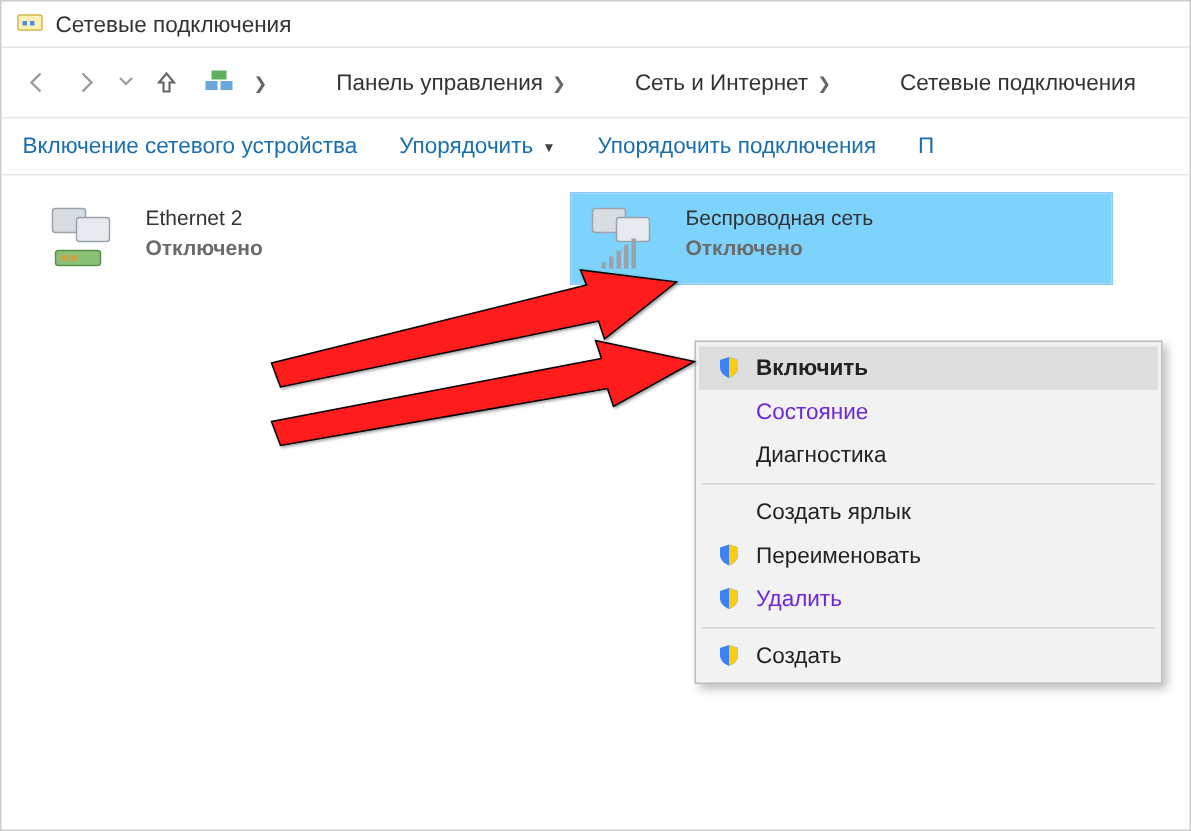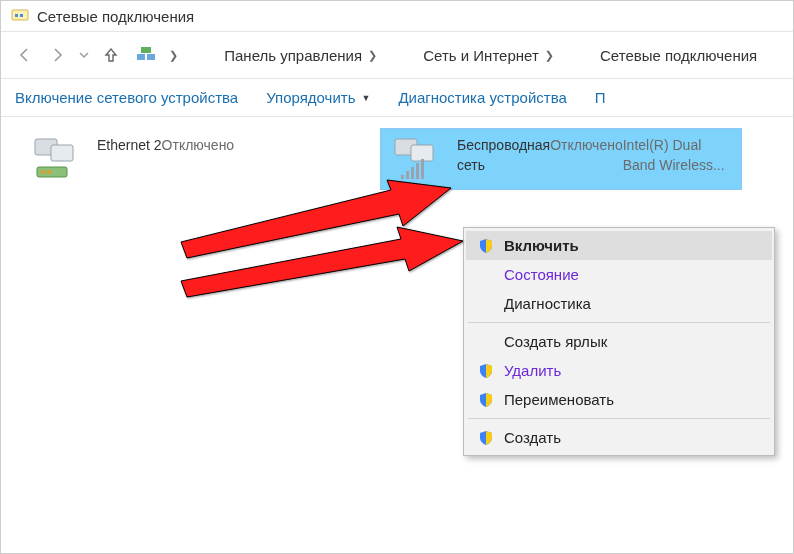--- a/index.html
+++ b/index.html
@@ -18,26 +18,26 @@
 .bc-item { cursor: default; margin-left: 40px; }
 
 .toolbar { display: flex; align-items: center; padding: 10px 14px; border-bottom: 1px solid #e5e5e5; font-size: 15px; }
 .tool-item { color: #1a6fb0; margin-right: 28px; display: flex; align-items: center; cursor: default; }
 .tool-dropdown-caret { margin-left: 6px; font-size: 9px; color: #444; }
 
 .content { position: relative; padding: 12px 20px; display: flex; }
 .adapter { display: flex; width: 360px; padding: 6px 10px; }
 .adapter.selected { background: #7dd3fc; outline: 1px solid #8cc7f5; }
 .adapter-icon { width: 56px; height: 48px; margin-right: 10px; flex-shrink: 0; }
-.adapter-text { display: flex; flex-direction: row; font-size: 14px; line-height: 1.45; color: #333; }
-.adapter-status { color: #6b6b6b; }
+.adapter-text { display: flex; flex-direction: column; font-size: 14px; line-height: 1.45; color: #333; }
+.adapter-status { color: #6b6b6b; font-weight: bold; }
 .adapter-hw { color: #6b6b6b; }
 
 .context-menu { position: absolute; left: 462px; top: 226px; width: 312px; background: #f2f2f2; border: 1px solid #bdbdbd; box-shadow: 3px 3px 6px rgba(0,0,0,.25); font-size: 15px; padding: 3px 2px; }
-.menu-item { display: flex; align-items: flex-end; padding: 6px 10px 6px 12px; color: #222; }
+.menu-item { display: flex; align-items: flex-start; padding: 6px 10px 6px 12px; color: #222; }
 .menu-item.highlight { background: #dedede; font-weight: 700; }
 .menu-item.disabled { color: #6d28d9; }
 .menu-sep { height: 1px; background: #d1d1d1; margin: 4px 2px; }
 .shield { width: 16px; height: 16px; margin-right: 10px; flex-shrink: 0; }
 .shield-spacer { width: 16px; margin-right: 10px; flex-shrink: 0; }
 
 .arrow { position: absolute; pointer-events: none; }
 .arrow svg { overflow: visible; }
 </style>
 </head>
@@ -91,21 +91,21 @@
     <span class="bc-item">Сетевые подключения</span>
   </div>
 </div>
 
 <div class="toolbar">
   <div class="tool-item">Включение сетевого устройства</div>
   <div class="tool-item">
     <span>Упорядочить</span>
     <span class="tool-dropdown-caret">▼</span>
   </div>
-  <div class="tool-item">Диагностика устройства</div>
+  <div class="tool-item">Упорядочить подключения</div>
   <div class="tool-item" style="margin-right:0">П</div>
 </div>
 
 <div class="content">
   <div class="adapter">
     <div class="adapter-icon">
       <svg viewBox="0 0 56 48">
         <rect x="4" y="4" width="22" height="16" rx="2" fill="#d8dde2" stroke="#9aa3ac"></rect>
         <rect x="20" y="10" width="22" height="16" rx="2" fill="#e7ebef" stroke="#9aa3ac"></rect>
         <rect x="6" y="32" width="30" height="10" rx="2" fill="#8bc079" stroke="#5a9148"></rect>
@@ -129,21 +129,20 @@
           <rect x="15" y="36" width="3" height="8"></rect>
           <rect x="20" y="32" width="3" height="12"></rect>
           <rect x="25" y="28" width="3" height="16"></rect>
           <rect x="30" y="24" width="3" height="20"></rect>
         </g>
       </svg>
     </div>
     <div class="adapter-text">
       <span>Беспроводная сеть</span>
       <span class="adapter-status">Отключено</span>
-      <span class="adapter-hw">Intel(R) Dual Band Wireless...</span>
     </div>
   </div>
 </div>
 
 <div class="context-menu">
   <div class="menu-item highlight">
     <span class="shield">
       <svg viewBox="0 0 16 16">
           <path d="M8 1 L14 3 V8 C14 11 11 14 8 15 C5 14 2 11 2 8 V3 Z" fill="#3b82f6"></path>
           <path d="M8 1 L14 3 V8 C14 11 11 14 8 15 V1 Z" fill="#facc15"></path>
@@ -157,37 +156,37 @@
   </div>
   <div class="menu-item">
     <span class="shield-spacer"></span>
     <span>Диагностика</span>
   </div>
   <div class="menu-sep"></div>
   <div class="menu-item">
     <span class="shield-spacer"></span>
     <span>Создать ярлык</span>
   </div>
+  <div class="menu-item">
+    <span class="shield">
+      <svg viewBox="0 0 16 16">
+          <path d="M8 1 L14 3 V8 C14 11 11 14 8 15 C5 14 2 11 2 8 V3 Z" fill="#3b82f6"></path>
+          <path d="M8 1 L14 3 V8 C14 11 11 14 8 15 V1 Z" fill="#facc15"></path>
+        </svg>
+    </span>
+    <span>Переименовать</span>
+  </div>
   <div class="menu-item disabled">
     <span class="shield">
       <svg viewBox="0 0 16 16">
           <path d="M8 1 L14 3 V8 C14 11 11 14 8 15 C5 14 2 11 2 8 V3 Z" fill="#3b82f6"></path>
           <path d="M8 1 L14 3 V8 C14 11 11 14 8 15 V1 Z" fill="#facc15"></path>
         </svg>
     </span>
     <span>Удалить</span>
-  </div>
-  <div class="menu-item">
-    <span class="shield">
-      <svg viewBox="0 0 16 16">
-          <path d="M8 1 L14 3 V8 C14 11 11 14 8 15 C5 14 2 11 2 8 V3 Z" fill="#3b82f6"></path>
-          <path d="M8 1 L14 3 V8 C14 11 11 14 8 15 V1 Z" fill="#facc15"></path>
-        </svg>
-    </span>
-    <span>Переименовать</span>
   </div>
   <div class="menu-sep"></div>
   <div class="menu-item">
     <span class="shield">
       <svg viewBox="0 0 16 16">
           <path d="M8 1 L14 3 V8 C14 11 11 14 8 15 C5 14 2 11 2 8 V3 Z" fill="#3b82f6"></path>
           <path d="M8 1 L14 3 V8 C14 11 11 14 8 15 V1 Z" fill="#facc15"></path>
         </svg>
     </span>
     <span>Создать</span>

